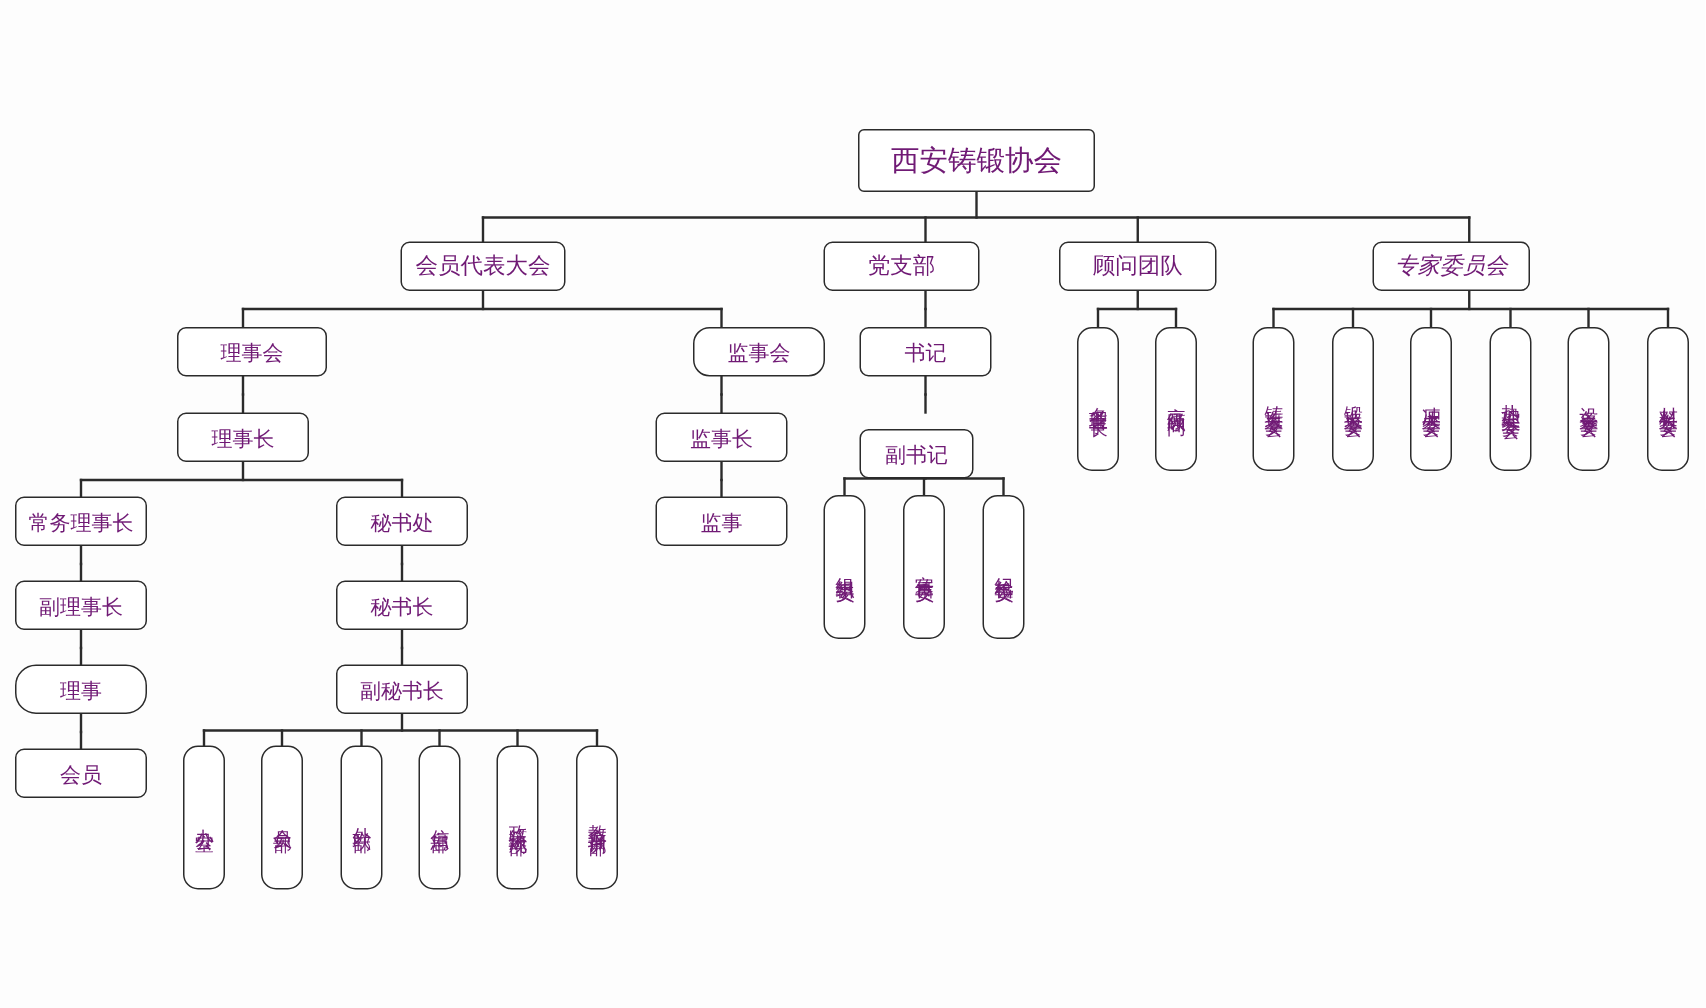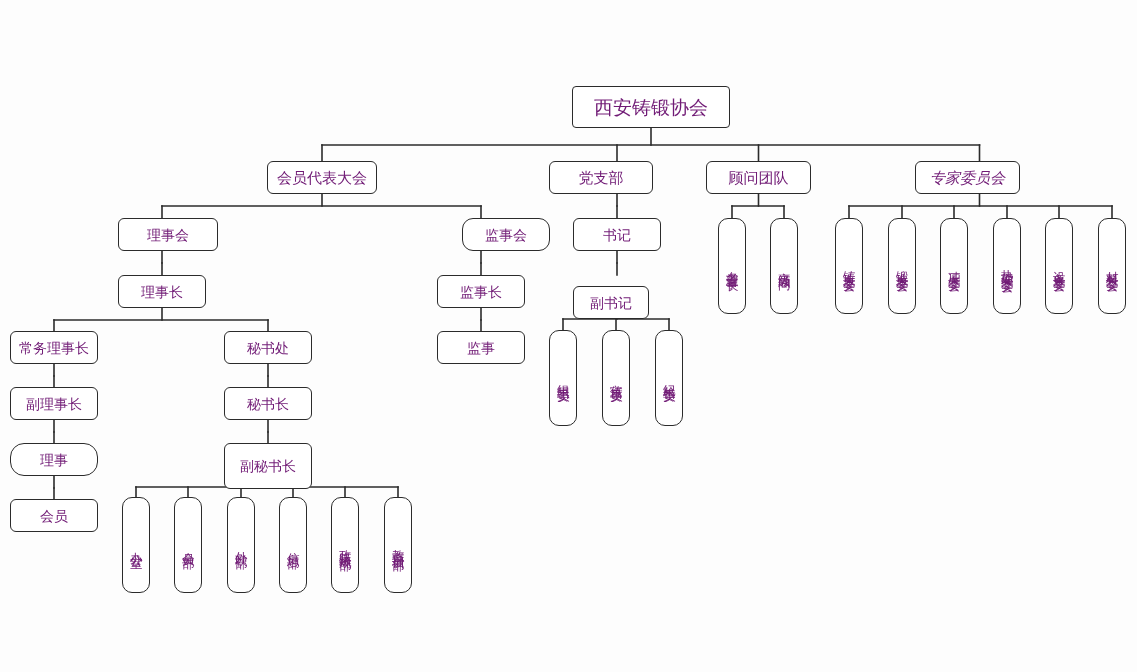--- a/index.html
+++ b/index.html
@@ -174,21 +174,21 @@
     </div>
     <div class="node" data-name="node-vice-chairman" style="left: 10px; top: 387px; width: 88px; height: 33px;">
       <span class="node-label" data-name="node-label-vice-chairman">副理事长</span>
     </div>
     <div class="node" data-name="node-secretary-general" style="left: 224px; top: 387px; width: 88px; height: 33px;">
       <span class="node-label" data-name="node-label-secretary-general">秘书长</span>
     </div>
     <div class="node" data-name="node-director" style="left: 10px; top: 443px; width: 88px; height: 33px; border-radius: 14px;">
       <span class="node-label" data-name="node-label-director">理事</span>
     </div>
-    <div class="node" data-name="node-deputy-secretary-general" style="left: 224px; top: 443px; width: 88px; height: 46px;">
+    <div class="node" data-name="node-deputy-secretary-general" style="left: 224px; top: 443px; width: 88px; height: 33px;">
       <span class="node-label" data-name="node-label-deputy-secretary-general">副秘书长</span>
     </div>
     <div class="node" data-name="node-member" style="left: 10px; top: 499px; width: 88px; height: 33px;">
       <span class="node-label" data-name="node-label-member">会员</span>
     </div>
     <div class="node vertical" data-name="node-office" style="left: 122px; top: 497px; width: 28px; height: 96px;">
       <span class="node-label" data-name="node-label-office">办公室</span>
     </div>
     <div class="node vertical" data-name="node-membership-dept" style="left: 174px; top: 497px; width: 28px; height: 96px;">
       <span class="node-label" data-name="node-label-membership-dept">会员部</span>

